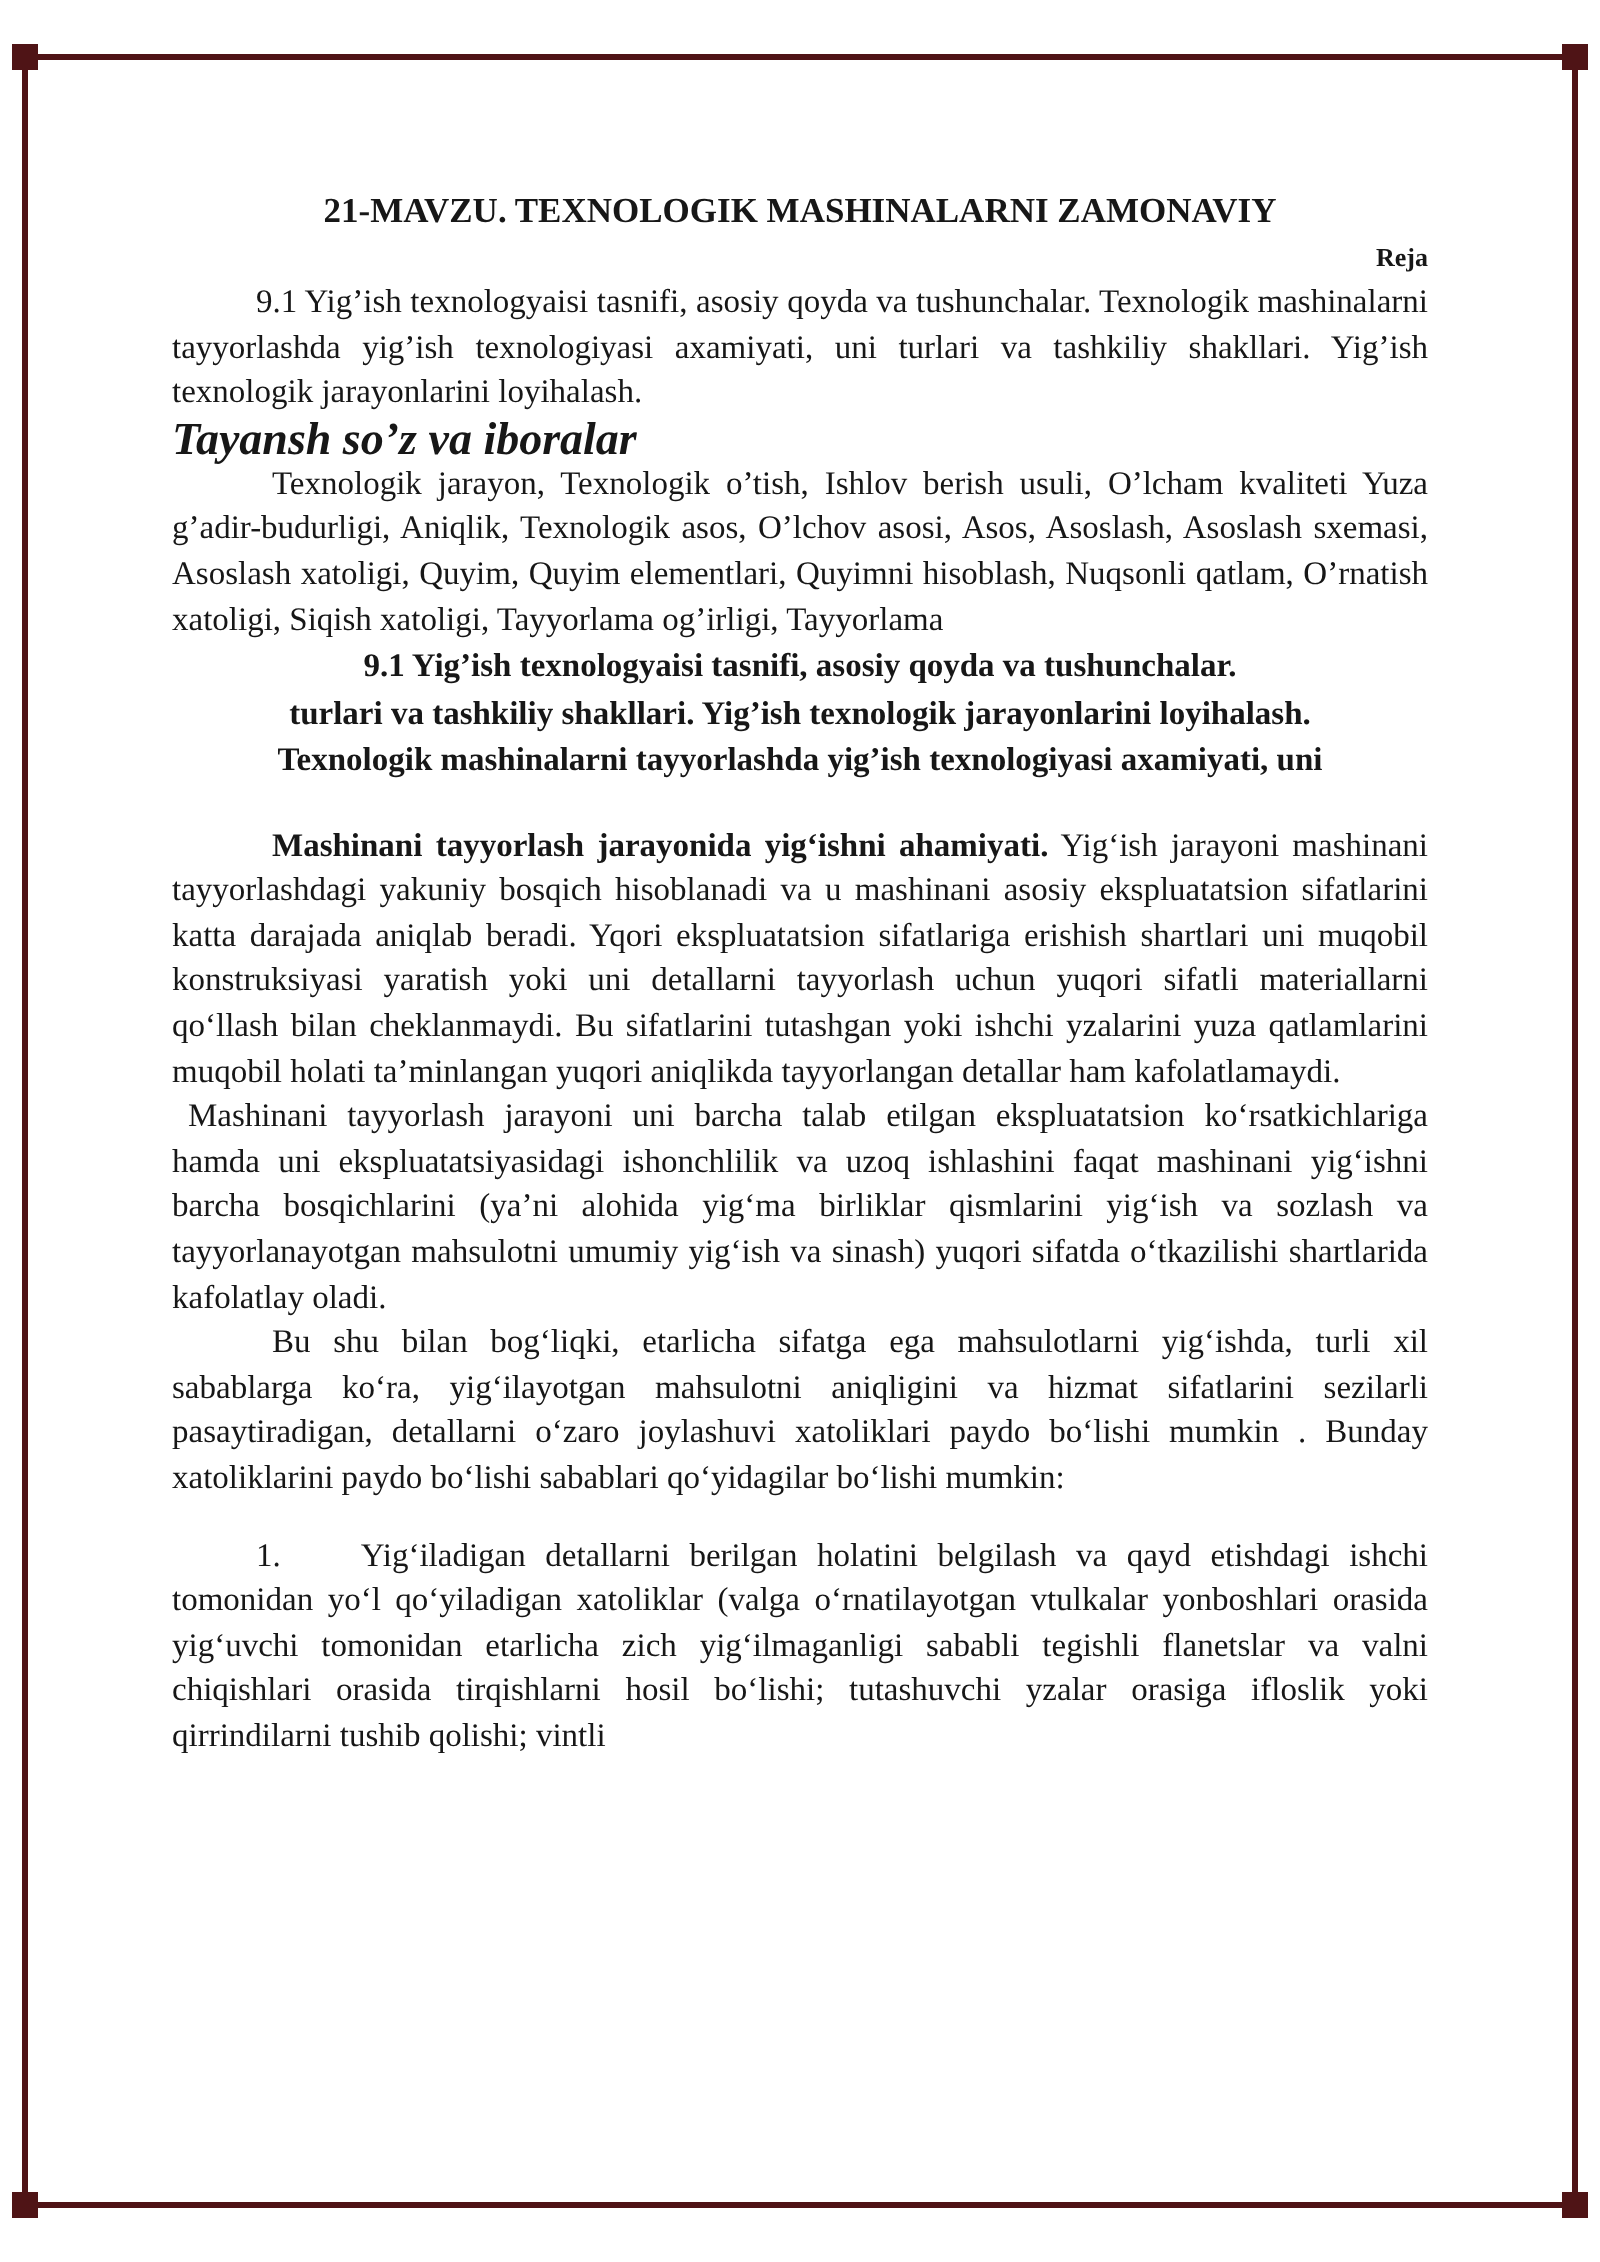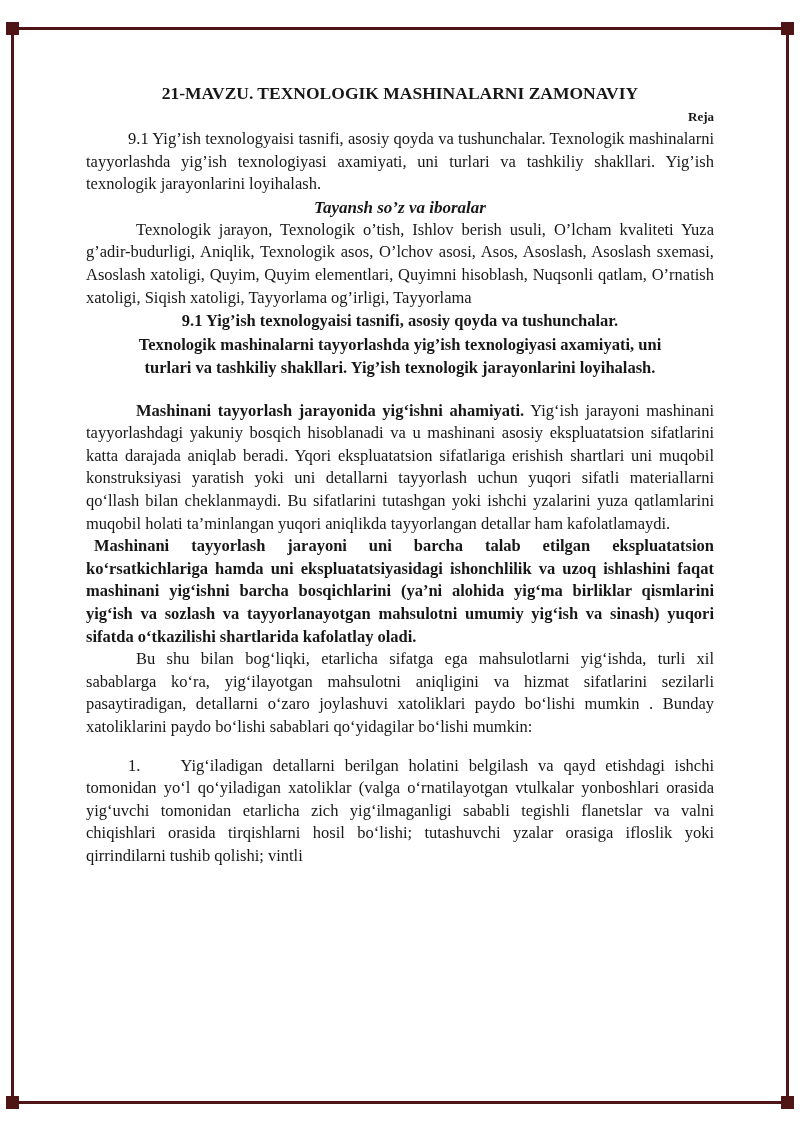--- a/index.html
+++ b/index.html
@@ -28,21 +28,21 @@
     background: #4f1416;
   }
   .corner.tl { left: -8px; top: -8px; }
   .corner.tr { right: -8px; top: -8px; }
   .corner.bl { left: -8px; bottom: -8px; }
   .corner.br { right: -8px; bottom: -8px; }
 
   .content {
     position: absolute;
     left: 86px;
-    top: 76px;
+    top: 88px;
     width: 628px;
     font-size: 16.5px;
     line-height: 22.6px;
     text-align: justify;
   }
   .doc-title {
     text-align: center;
     font-weight: bold;
     font-size: 17.5px;
     line-height: 23px;
@@ -51,34 +51,34 @@
   .reja {
     text-align: right;
     font-weight: bold;
     font-size: 13px;
     line-height: 23px;
   }
   .para { text-align: justify; }
   .indent-lg { text-indent: 42px; }
   .indent-xl { text-indent: 50px; }
   .keywords-heading {
-    text-align: center;
+    text-align: left;
     font-weight: bold;
     font-style: italic;
-    font-size: 17px;
+    font-size: 23px;
     line-height: 23px;
   }
   .section-heading {
     text-align: center;
     font-weight: bold;
     font-size: 16.5px;
     line-height: 23.5px;
   }
   .body-start { margin-top: 20px; }
-  .indent-sm { text-indent: 8px; font-weight: bold; }
+  .indent-sm { text-indent: 8px; }
   .lead { font-weight: bold; }
   .list-para { text-indent: 42px; margin-top: 16px; }
   .list-tab { display: inline-block; width: 40px; }
 </style>
 </head>
 <body>
 
 <div class="page-border">
   <div class="corner tl"></div>
   <div class="corner tr"></div>
@@ -96,22 +96,22 @@
 
   <p class="para indent-lg">9.1 Yig’ish texnologyaisi tasnifi, asosiy qoyda va tushunchalar. Texnologik mashinalarni tayyorlashda yig’ish texnologiyasi axamiyati, uni turlari va tashkiliy shakllari. Yig’ish texnologik jarayonlarini loyihalash.</p>
 
 
   <div class="keywords-heading">Tayansh so’z va iboralar</div>
 
   <p class="para indent-xl">Texnologik jarayon,  Texnologik o’tish,  Ishlov berish usuli,  O’lcham kvaliteti Yuza g’adir-budurligi,  Aniqlik,  Texnologik asos,  O’lchov asosi, Asos, Asoslash, Asoslash sxemasi,  Asoslash xatoligi, Quyim,  Quyim elementlari, Quyimni hisoblash,  Nuqsonli qatlam,  O’rnatish xatoligi, Siqish xatoligi, Tayyorlama og’irligi, Tayyorlama</p>
 
   <div class="section-heading">
     <div>9.1 Yig’ish texnologyaisi tasnifi, asosiy qoyda va tushunchalar.</div>
+    <div>turlari va tashkiliy shakllari. Yig’ish texnologik jarayonlarini loyihalash.</div>
     <div>Texnologik mashinalarni tayyorlashda yig’ish texnologiyasi axamiyati, uni</div>
-    <div>turlari va tashkiliy shakllari. Yig’ish texnologik jarayonlarini loyihalash.</div>
   </div>
 
   <p class="para indent-xl body-start"><span class="lead">Mashinani tayyorlash jarayonida yigʻishni ahamiyati.</span> <span>Yigʻish jarayoni mashinani tayyorlashdagi yakuniy bosqich hisoblanadi va u mashinani asosiy ekspluatatsion sifatlarini katta darajada aniqlab beradi. Yqori ekspluatatsion sifatlariga erishish shartlari uni muqobil konstruksiyasi yaratish yoki uni detallarni tayyorlash uchun yuqori sifatli materiallarni qoʻllash bilan cheklanmaydi. Bu sifatlarini tutashgan yoki ishchi yzalarini yuza qatlamlarini muqobil holati taʼminlangan yuqori aniqlikda tayyorlangan detallar ham kafolatlamaydi.</span></p>
 
   <p class="para indent-sm">Mashinani tayyorlash jarayoni uni barcha talab etilgan ekspluatatsion koʻrsatkichlariga hamda uni ekspluatatsiyasidagi ishonchlilik va uzoq ishlashini faqat mashinani yigʻishni barcha bosqichlarini (yaʼni alohida yigʻma birliklar qismlarini yigʻish va sozlash va tayyorlanayotgan mahsulotni umumiy yigʻish va sinash) yuqori sifatda oʻtkazilishi shartlarida kafolatlay oladi.</p>
 
   <p class="para indent-xl">Bu shu bilan bogʻliqki, etarlicha sifatga ega mahsulotlarni yigʻishda, turli xil sabablarga koʻra, yigʻilayotgan mahsulotni aniqligini va hizmat sifatlarini sezilarli pasaytiradigan, detallarni oʻzaro joylashuvi xatoliklari paydo boʻlishi mumkin . Bunday xatoliklarini paydo boʻlishi sabablari qoʻyidagilar boʻlishi mumkin:</p>
 
   <p class="para list-para"><span>1.</span><span class="list-tab"></span><span>Yigʻiladigan detallarni berilgan holatini belgilash va qayd etishdagi ishchi tomonidan yoʻl qoʻyiladigan xatoliklar (valga oʻrnatilayotgan vtulkalar yonboshlari orasida yigʻuvchi tomonidan etarlicha zich yigʻilmaganligi sababli tegishli flanetslar va valni chiqishlari orasida tirqishlarni hosil boʻlishi; tutashuvchi yzalar orasiga ifloslik yoki qirrindilarni tushib qolishi;  vintli</span></p>
 

